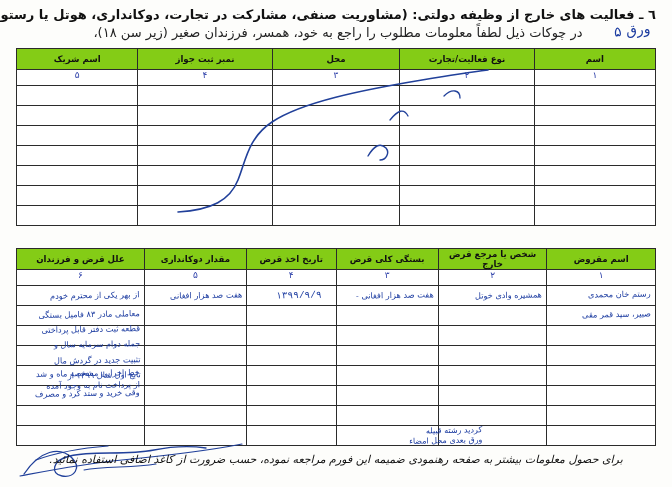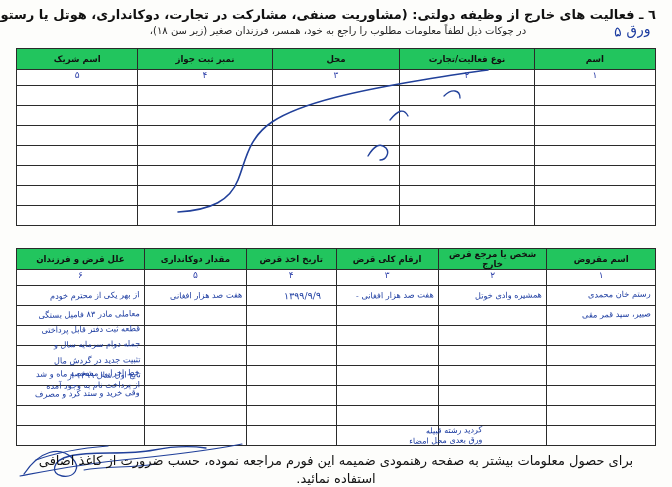--- a/index.html
+++ b/index.html
@@ -29,21 +29,21 @@
     direction: rtl;
     line-height: 1.35;
   }
   .sec-title {
     font-size: 13px;
     font-weight: bold;
     color: #111;
     white-space: nowrap;
   }
   .sec-sub {
-    font-size: 10px;
+    font-size: 13px;
     color: #222;
     white-space: nowrap;
   }
   .sec-sub2 {
     font-size: 11px;
     color: #222;
     white-space: nowrap;
     margin-top: 46px;
   }
 
@@ -56,21 +56,21 @@
   table {
     border-collapse: collapse;
     position: absolute;
     table-layout: fixed;
     background: #ffffff;
   }
   table, th, td {
     border: 1px solid #2b2b2b;
   }
   th {
-    background: #22c55e;
+    background: #84cc16;
     font-size: 8.6px;
     font-weight: bold;
     height: 20px;
     color: #111;
     padding: 0;
   }
   td {
     height: 19px;
     padding: 0;
     vertical-align: top;
@@ -145,24 +145,25 @@
     transform: rotate(-1deg);
   }
 
   
   #footer-note {
     position: absolute;
     top: 452px;
     right: 16px;
     width: 640px;
     text-align: center;
-    font-size: 13px;
+    font-size: 11px;
     direction: rtl;
     color: #111;
     line-height: 1.4;
+    font-style: italic;
   }
   #footer-scribble {
     position: absolute;
     top: 430px;
     right: 330px;
     width: 330px;
     height: 56px;
     pointer-events: none;
   }
   #sign-left {
@@ -278,21 +279,21 @@
       <col style="width:17%">
       <col style="width:16%">
       <col style="width:14%">
       <col style="width:16%">
       <col style="width:20%">
     </colgroup>
     <thead>
       <tr>
         <th>اسم مقروض</th>
         <th>شخص یا مرجع قرض خارج</th>
-        <th>ارقام کلی قرض</th>
+        <th>بستگی کلی قرض</th>
         <th>تاریخ اخذ قرض</th>
         <th>مقدار دوکانداری</th>
         <th>علل قرض و فرزندان</th>
       </tr>
       <tr class="numrow">
         <td>۱</td>
         <td>۲</td>
         <td>۳</td>
         <td>۴</td>
         <td>۵</td>
@@ -304,21 +305,21 @@
         <td>
           <span class="cellnote" style="top:2px; right:4px;">رستم خان محمدی</span>
         </td>
         <td>
           <span class="cellnote" style="top:3px; right:4px;">همشیره وادی خوتل</span>
         </td>
         <td>
           <span class="cellnote" style="top:3px; right:4px;">هفت صد هزار افغانی -</span>
         </td>
         <td>
-          <span class="cellnote" style="top:3px; right:14px; font-size:9.5px;">۱۳۹۹/۹/۹</span>
+          <span class="cellnote" style="top:3px; right:14px; font-size:9.5px;font-family:Liberation Mono, monospace;">۱۳۹۹/۹/۹</span>
         </td>
         <td>
           <span class="cellnote" style="top:3px; right:4px;">هفت صد هزار افغانی</span>
         </td>
         <td>
           <span class="cellnote" style="top:3px; right:4px;">از بهر یکی از محترم خودم</span>
         </td>
       </tr>
       <tr>
         <td>

